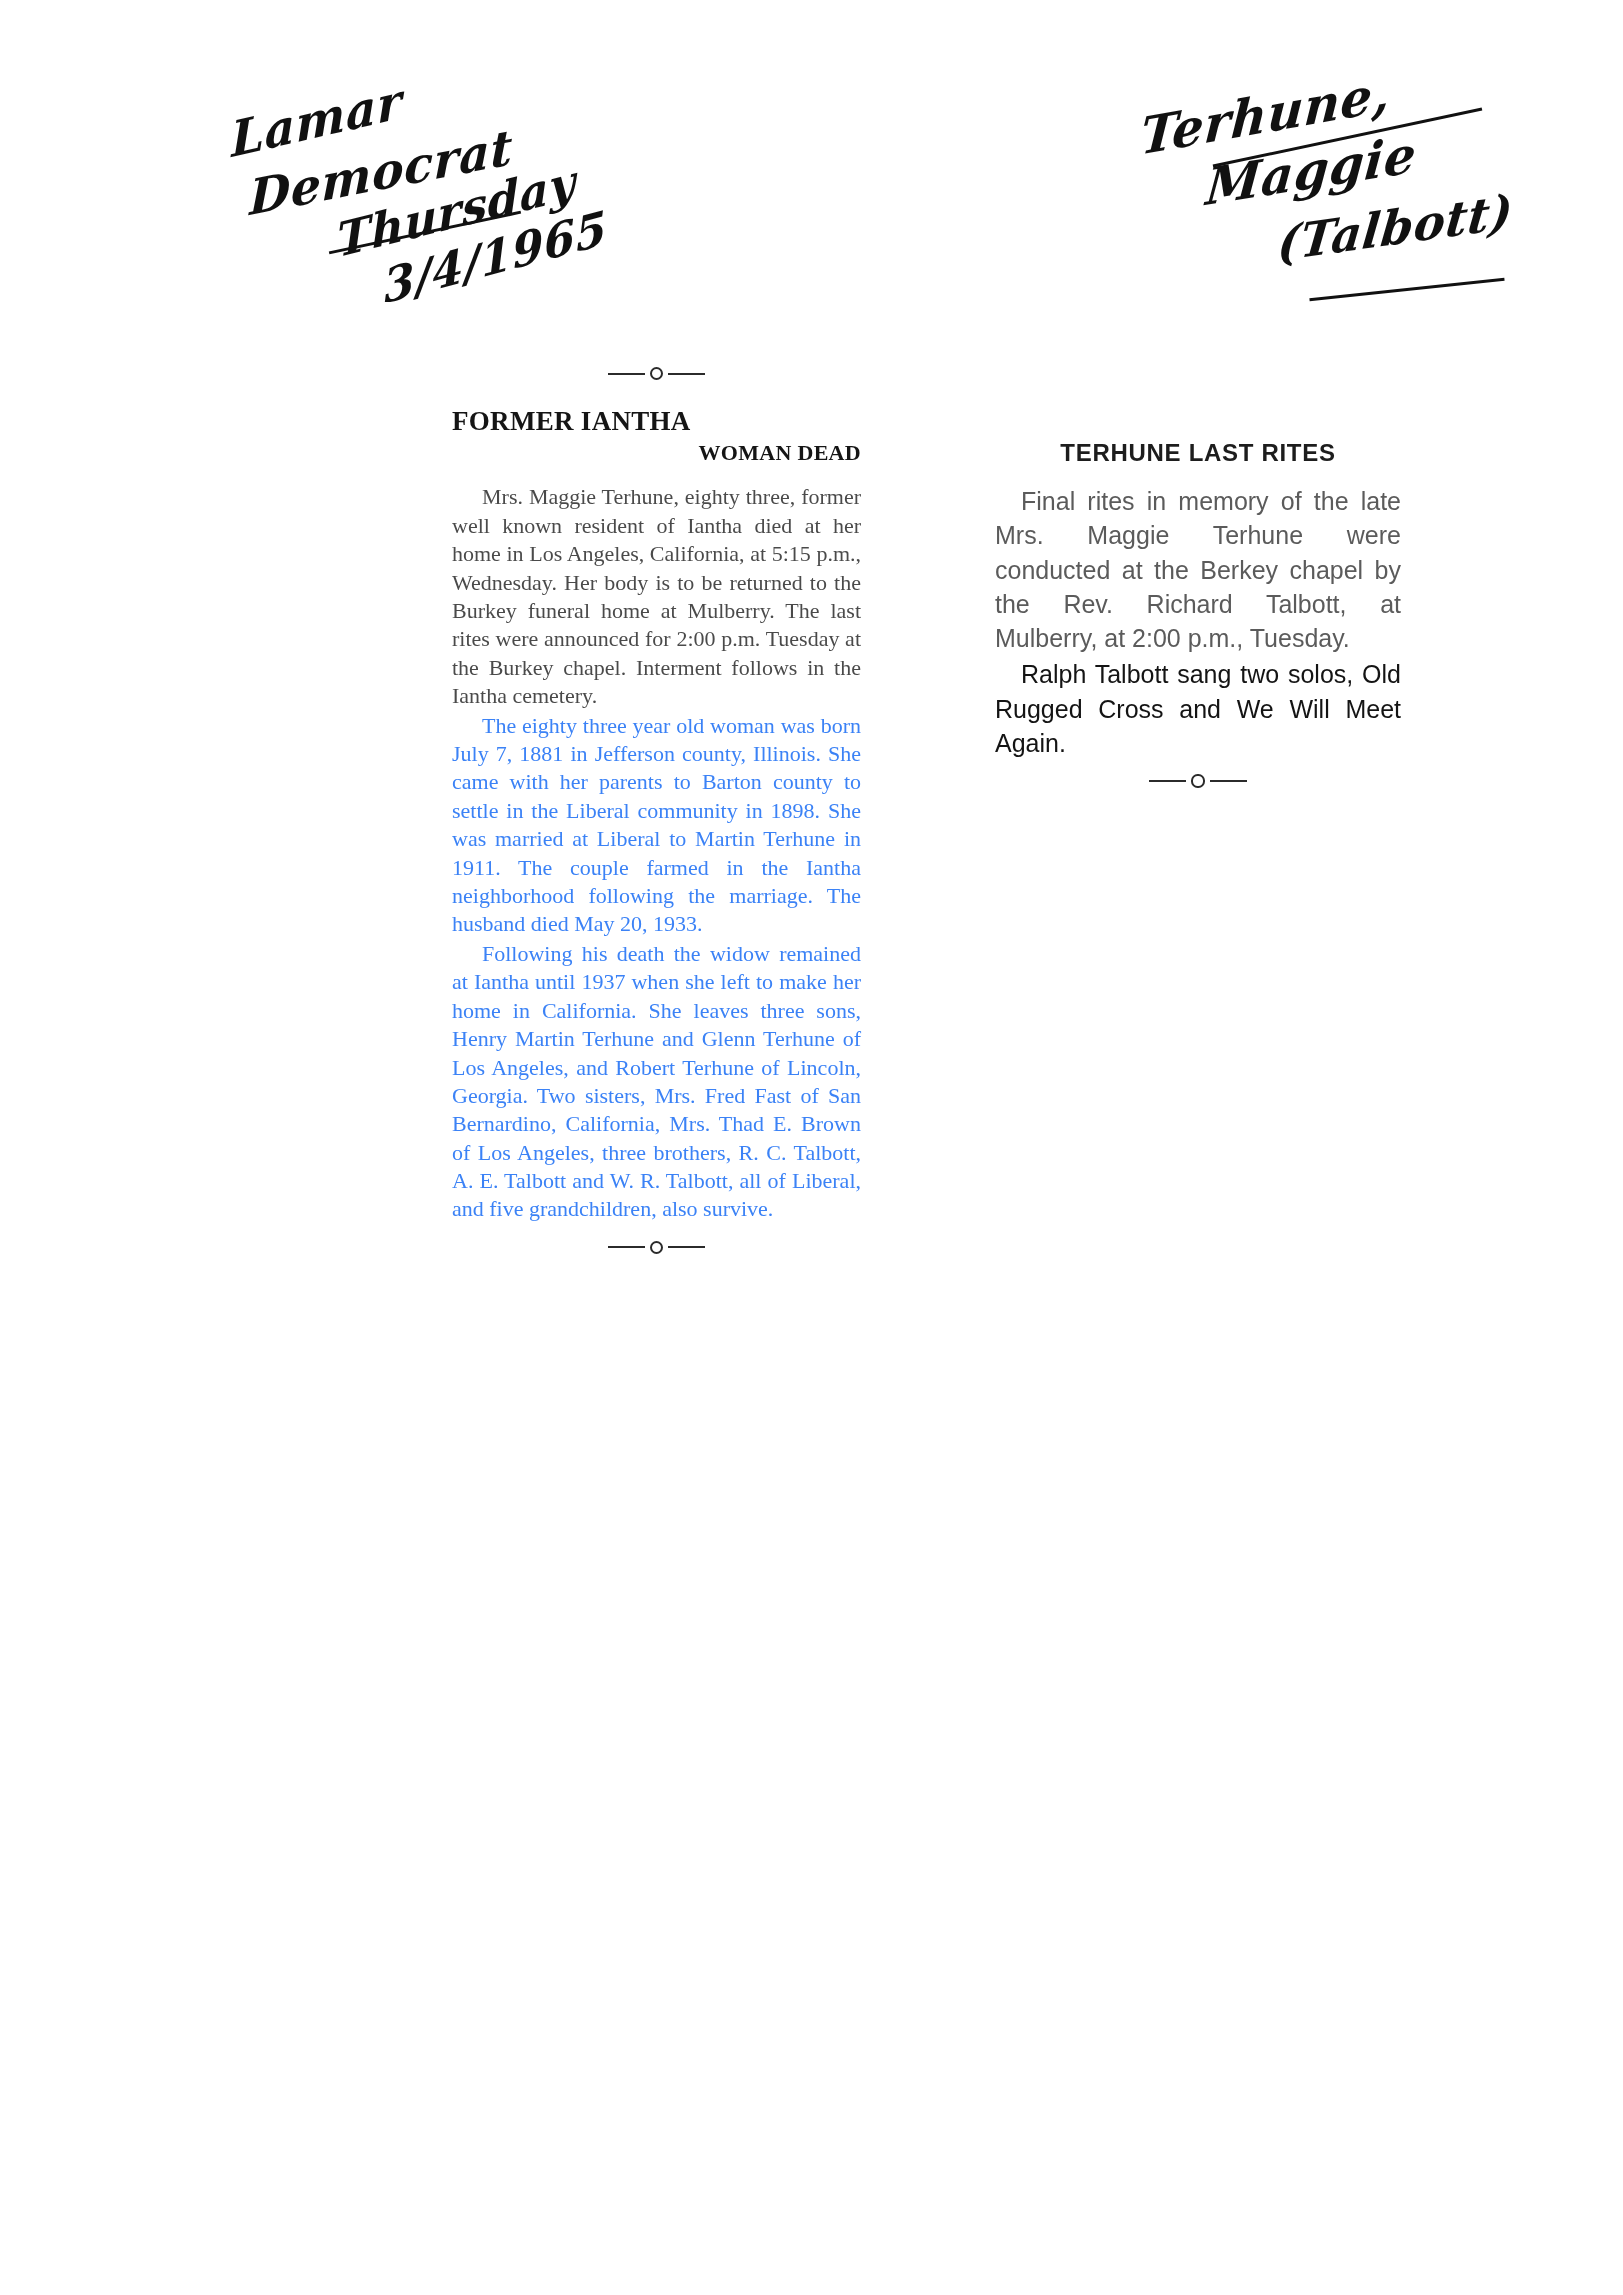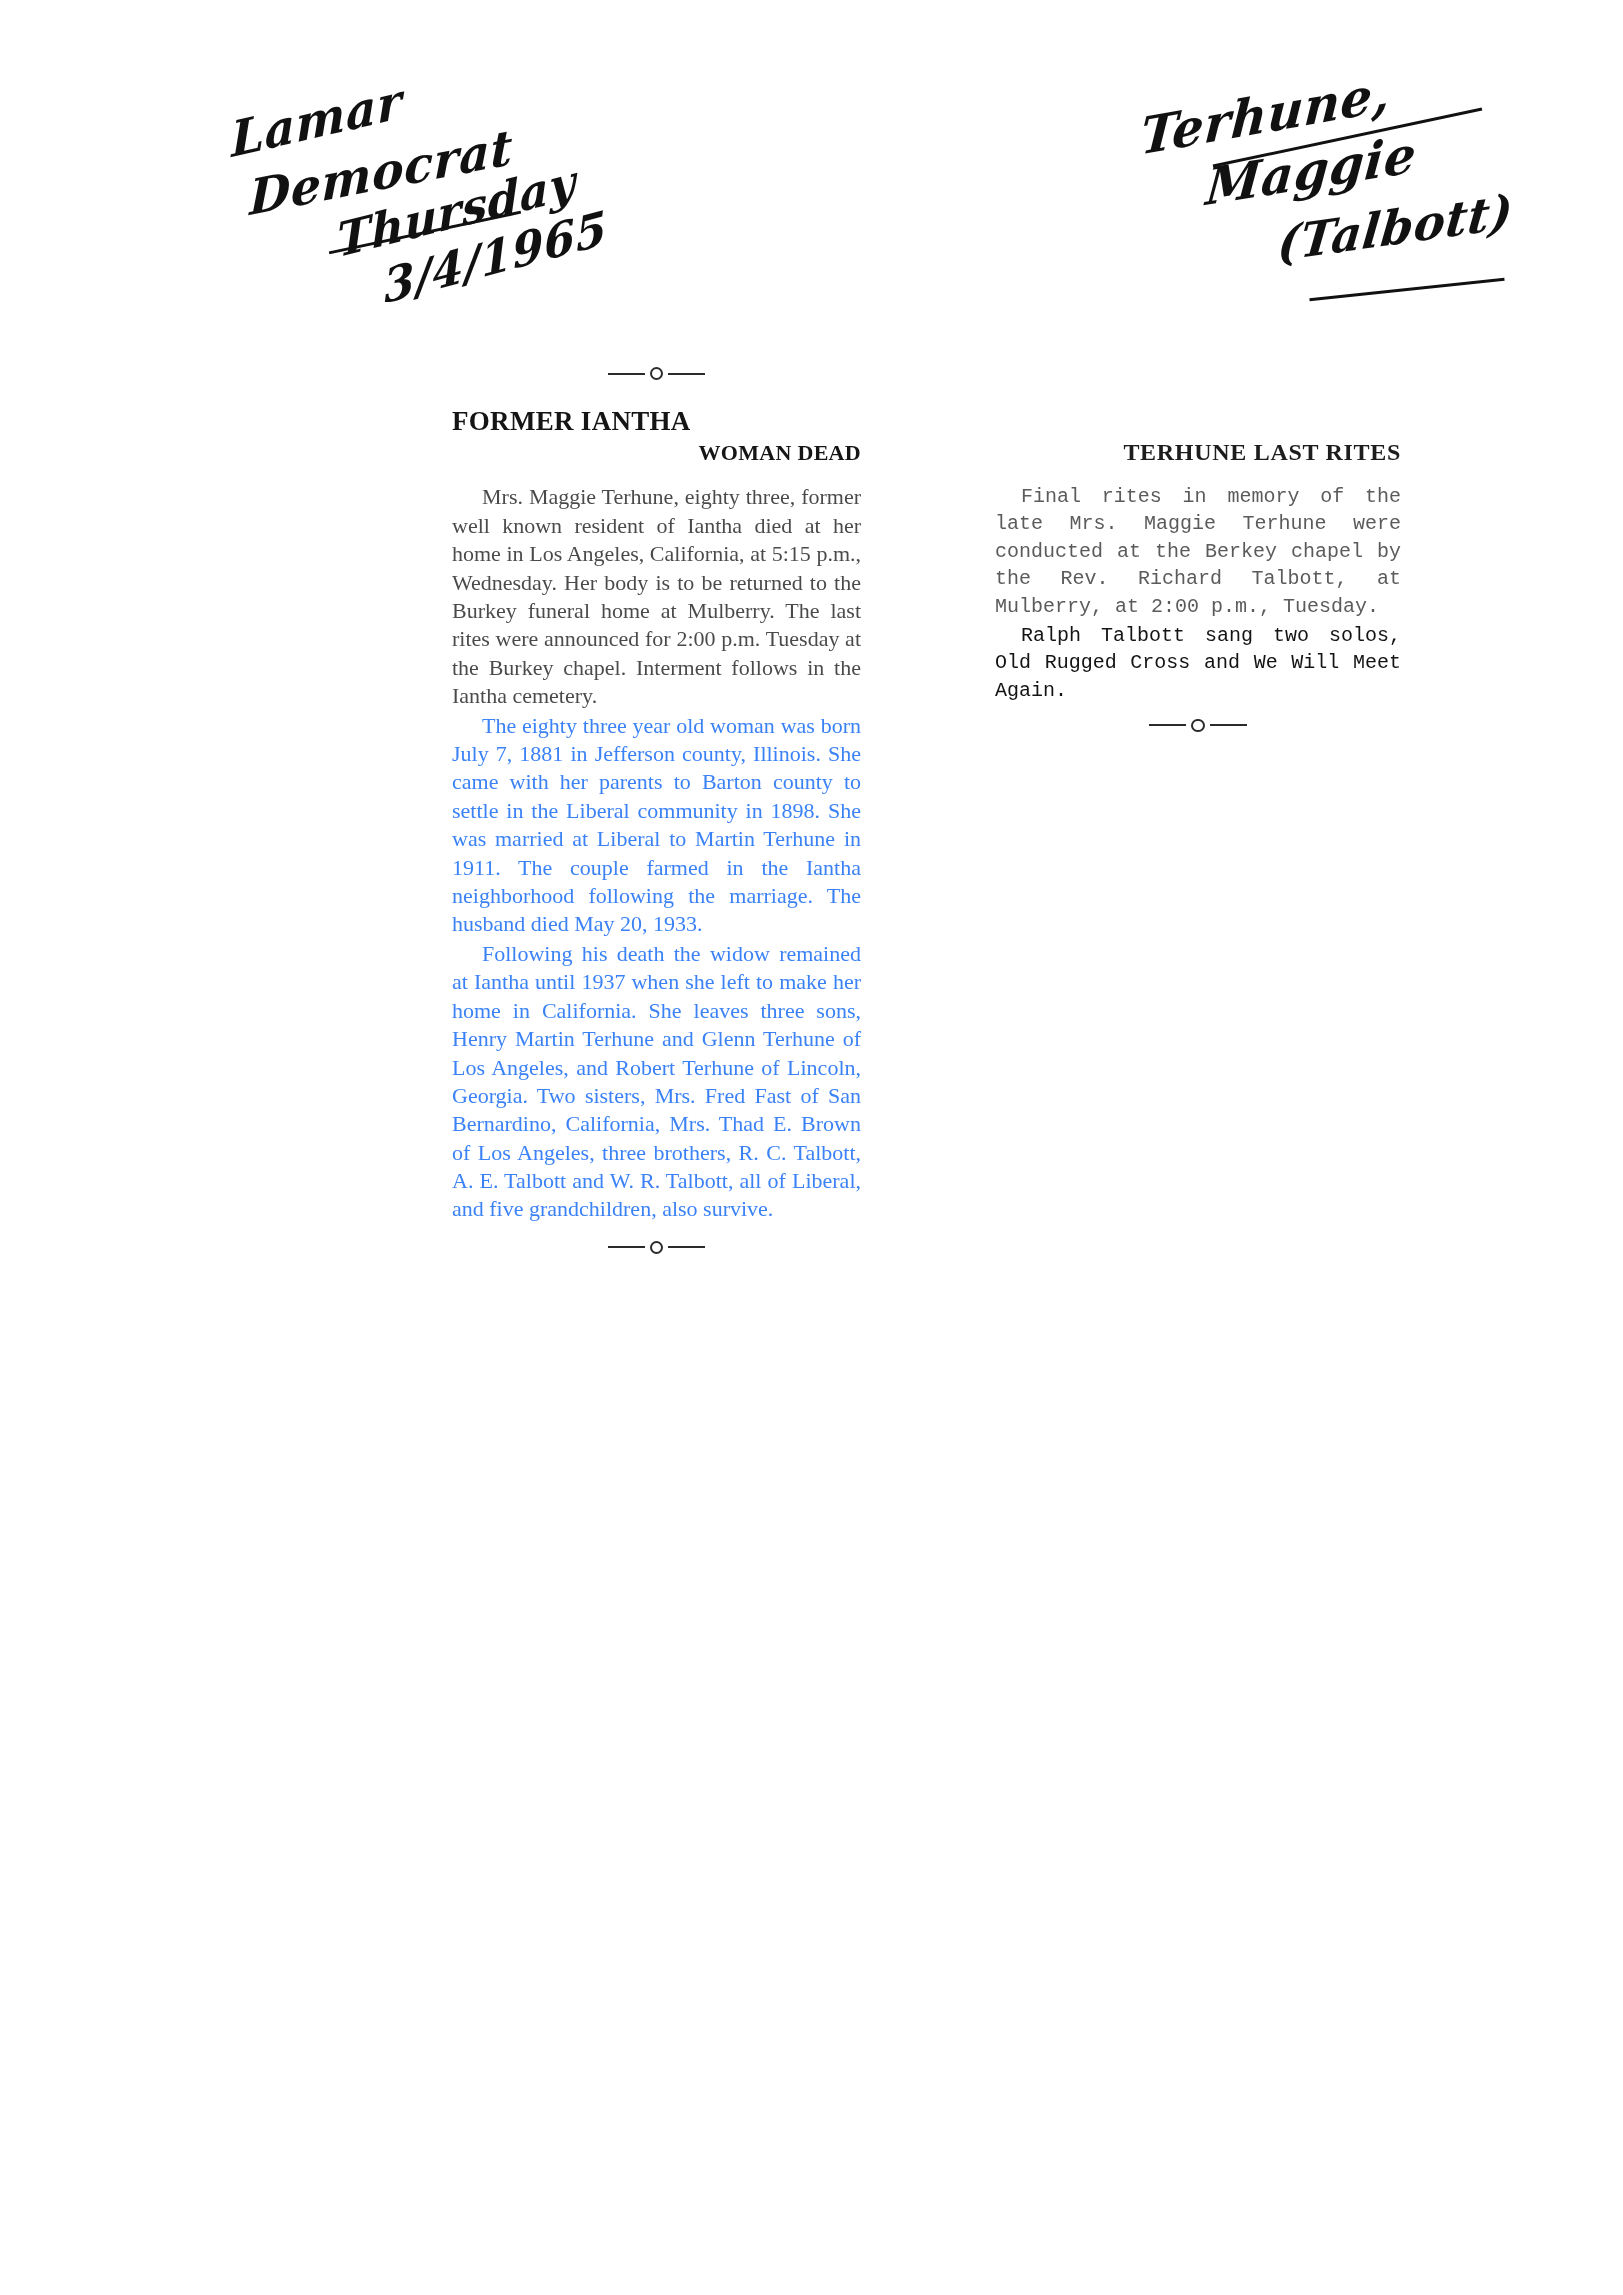--- a/index.html
+++ b/index.html
@@ -155,31 +155,31 @@
   #col-left .bottom-divider { margin-top: 17px; }
 
   
   #col-right {
     position: absolute;
     left: 995px;
     top: 72px;
     width: 406px;
   }
   .headline-3 {
-    font-family: Liberation Serif, serif;
+    font-family: Liberation Sans, sans-serif;
     font-weight: 700;
     font-size: 24px;
     letter-spacing: 0.7px;
     color: #1d1d1d;
     margin: 0 0 17px 0;
-    text-align: right;
+    text-align: center;
   }
   #col-right .sans {
-    font-family: Liberation Mono, monospace;
-    font-size: 20px;
+    font-family: Liberation Sans, sans-serif;
+    font-size: 25px;
     line-height: 1.37;
     text-align: justify;
     text-indent: 26px;
     margin: 0 0 2px 0;
     color: #141414;
   }
   #col-right .faded {
     color: #4a4a4a;
     opacity: 0.9;
   }

